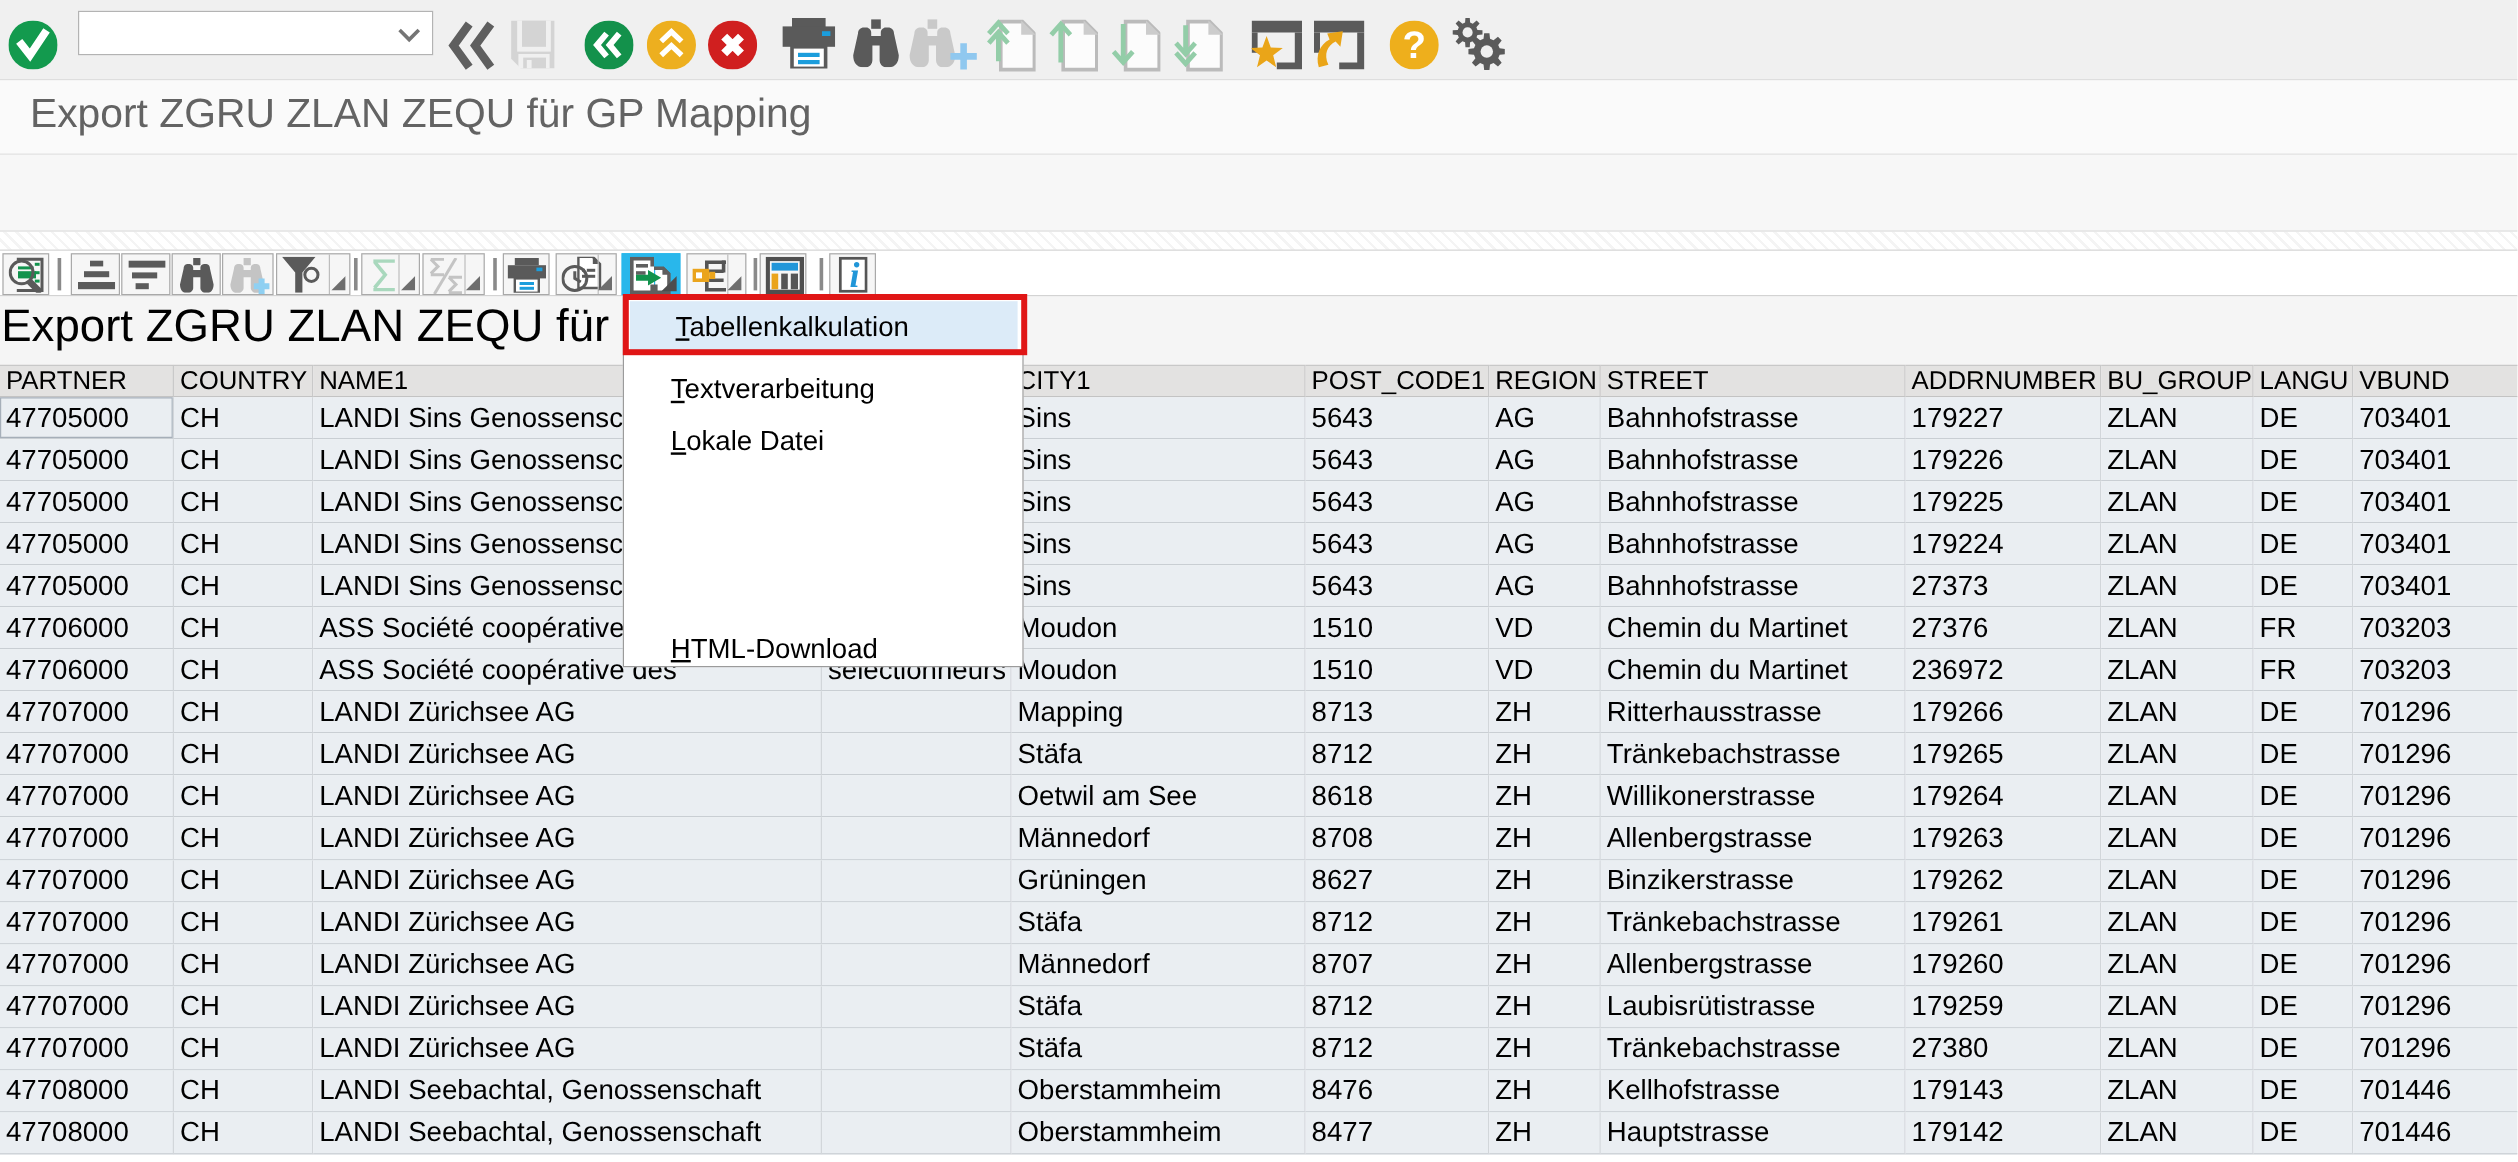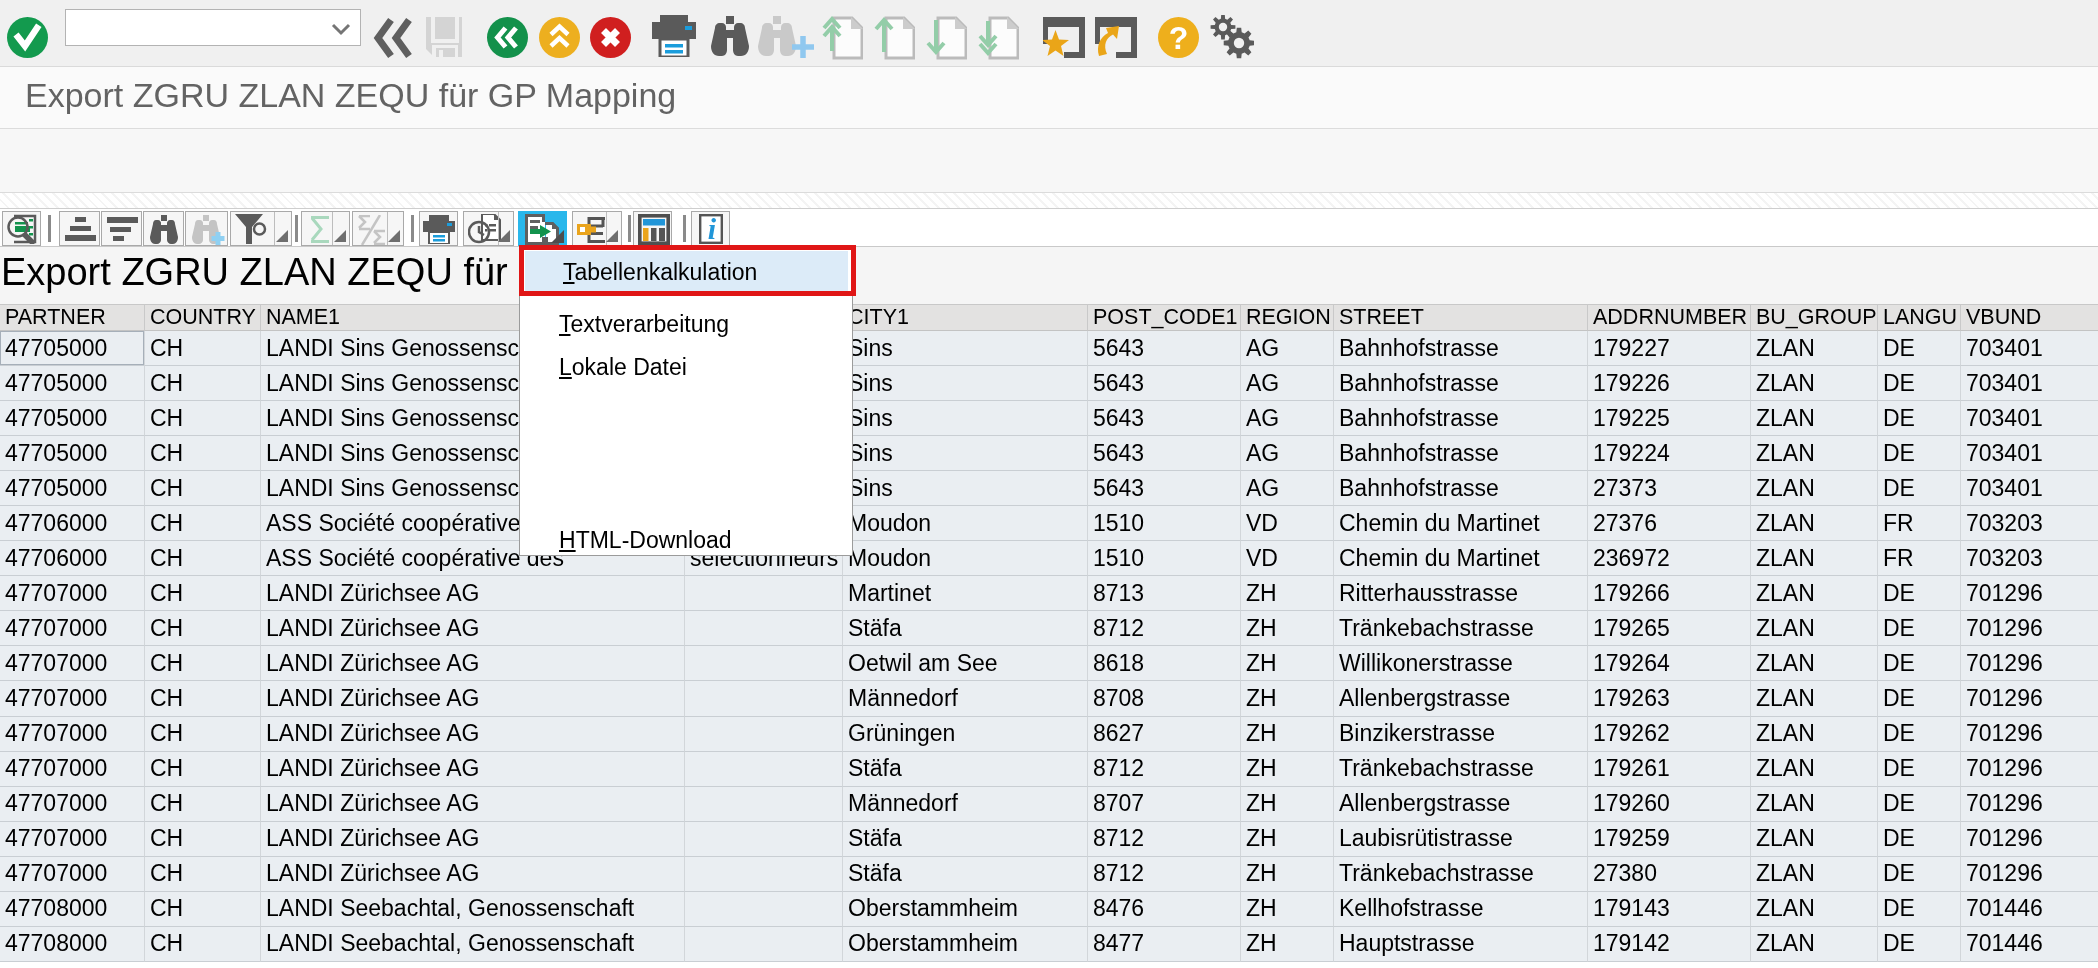--- a/index.html
+++ b/index.html
@@ -327,21 +327,21 @@
         <td>236972</td>
         <td>ZLAN</td>
         <td>FR</td>
         <td>703203</td>
       </tr>
 <tr>
         <td>47707000</td>
         <td>CH</td>
         <td>LANDI Zürichsee AG</td>
         <td></td>
-        <td>Martinet</td>
+        <td>Mapping</td>
         <td>8713</td>
         <td>ZH</td>
         <td>Ritterhausstrasse</td>
         <td>179266</td>
         <td>ZLAN</td>
         <td>DE</td>
         <td>701296</td>
       </tr>
 <tr>
         <td>47707000</td>

